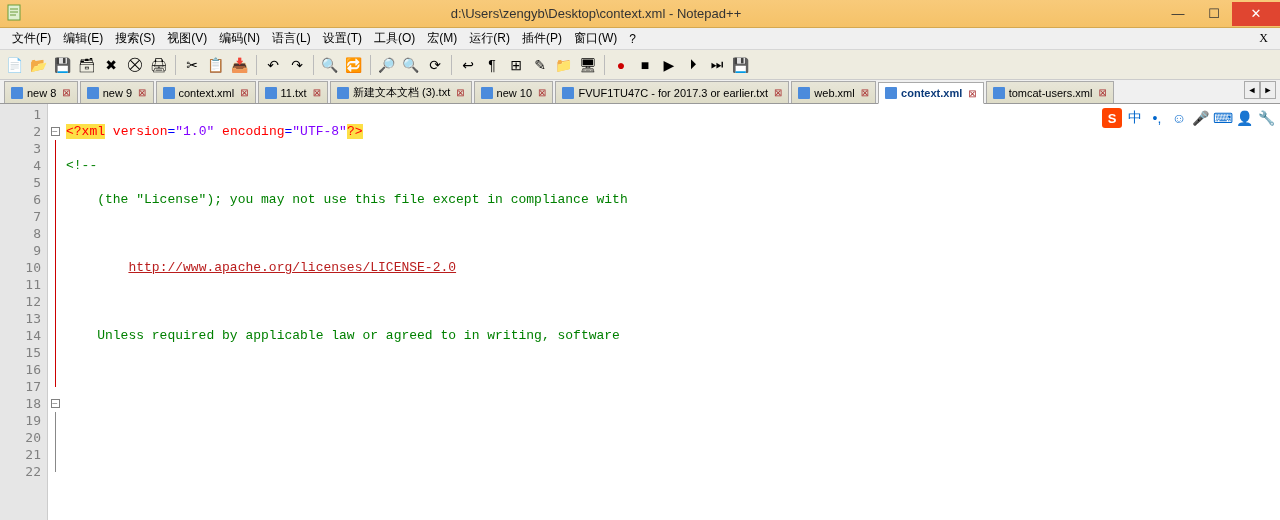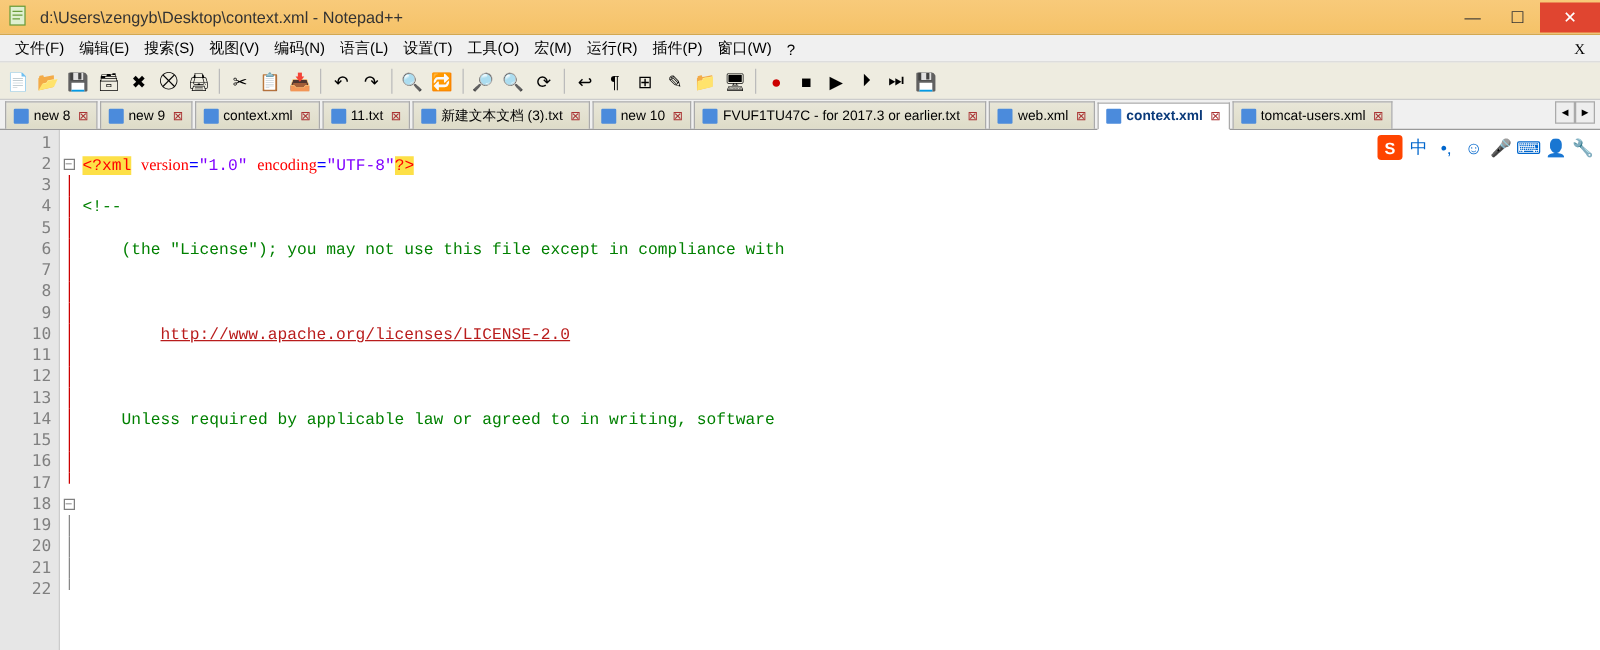--- a/index.html
+++ b/index.html
@@ -1,26 +1,26 @@
 <!DOCTYPE html>
 <html><head>
 <meta charset="utf-8">
 <style>
 * { margin: 0; padding: 0; box-sizing: border-box; }
 body { font-family: "Segoe UI", Tahoma, sans-serif; font-size: 12px; background: #f0f0f0; overflow: hidden; width: 1280px; height: 520px; }
 
 .titlebar { height: 28px; background: linear-gradient(#f8ca7a, #f5c268); display: flex; align-items: center; border-bottom: 1px solid #d4a850; }
 .titlebar .icon { width: 20px; height: 20px; margin: 0 6px; }
-.titlebar .title { flex: 1; text-align: left; font-size: 13px; color: #333; }
+.titlebar .title { flex: 1; text-align: center; font-size: 13px; color: #333; }
 .titlebar .win-controls { display: flex; }
 .titlebar .win-btn { width: 36px; height: 24px; display: flex; align-items: center; justify-content: center; font-size: 13px; cursor: pointer; }
 .titlebar .win-btn.close { background: #e04530; color: #fff; width: 48px; }
 .titlebar .win-btn.min, .titlebar .win-btn.max { background: transparent; color: #333; }
 
-.menubar { height: 22px; background: #f0f0f0; display: flex; align-items: flex-end; padding: 0 6px; border-bottom: 1px solid #d6d6d6; }
+.menubar { height: 22px; background: #f0f0f0; display: flex; align-items: center; padding: 0 6px; border-bottom: 1px solid #d6d6d6; }
 .menubar .menu-item { padding: 2px 6px; cursor: pointer; font-size: 12px; }
 .menubar .spacer { flex: 1; }
 
 .toolbar { height: 30px; background: #eeece0; display: flex; align-items: center; padding: 0 4px; gap: 2px; border-bottom: 1px solid #ccc; }
 .toolbar .tb-btn { width: 22px; height: 22px; display: flex; align-items: center; justify-content: center; cursor: pointer; border: 1px solid transparent; border-radius: 2px; font-size: 14px; }
 .toolbar .sep { width: 1px; height: 20px; background: #bbb; margin: 0 3px; }
 
 .tabbar { height: 24px; background: #f0f0f0; display: flex; align-items: flex-end; padding: 0 4px; border-bottom: 1px solid #999; position: relative; }
 .tab { height: 22px; display: flex; align-items: center; padding: 0 6px; background: linear-gradient(#e8e6d8, #dedcc8); border: 1px solid #aaa; border-bottom: none; margin-right: 2px; font-size: 11px; cursor: pointer; gap:4px;}
 .tab.active { background: #fff; border-bottom: 1px solid #fff; position: relative; top: 1px; z-index: 2;}
@@ -36,21 +36,21 @@
 
 .fold-col { width: 14px; background: #fff; padding-top: 2px; }
 .fold-col .fm { height: 17px; display:flex; align-items:center; justify-content:center; font-size:10px; color:#808080; position: relative;}
 .fold-col .fm .box { width: 9px; height: 9px; border: 1px solid #808080; display:flex; align-items:center; justify-content:center; line-height:7px; background:#fff; cursor:pointer;}
 .fold-col .fm .line { position:absolute; left:50%; width:1px; background:#c00; top:0; bottom:0;}
 
 .code { flex: 1; font-family: Consolas, "Courier New", monospace; font-size: 13px; line-height: 17px; padding: 2px 0 0 4px; white-space: pre; overflow: hidden; color: #000; }
 .code .row { height: 17px; }
 .c-cm { color: #008000; }
 .c-tag { color: #0000ff; }
-.c-attr { color: #ff0000; font-family: Liberation Serif, serif; }
+.c-attr { color: #ff0000; }
 .c-str { color: #8000ff; }
 .c-pi { color: #ff0000; }
 .c-pi-bg { background: #fde047; }
 .c-link { color: #b91c1c; text-decoration: underline; }
 @keyframes blink { 50% {opacity:0;} }
 
 .side-icons { position: absolute; right: 4px; top: 4px; display: flex; gap: 4px; align-items: center; z-index: 5;}
 .side-icons .si { width: 18px; height: 18px; display: flex; align-items: center; justify-content: center; font-size: 14px; cursor: pointer; }
 .side-icons .si.logo { width:20px; height:20px; background:#ff4400; color:#fff; border-radius:3px; font-weight:bold; font-size:13px;}
 </style>

